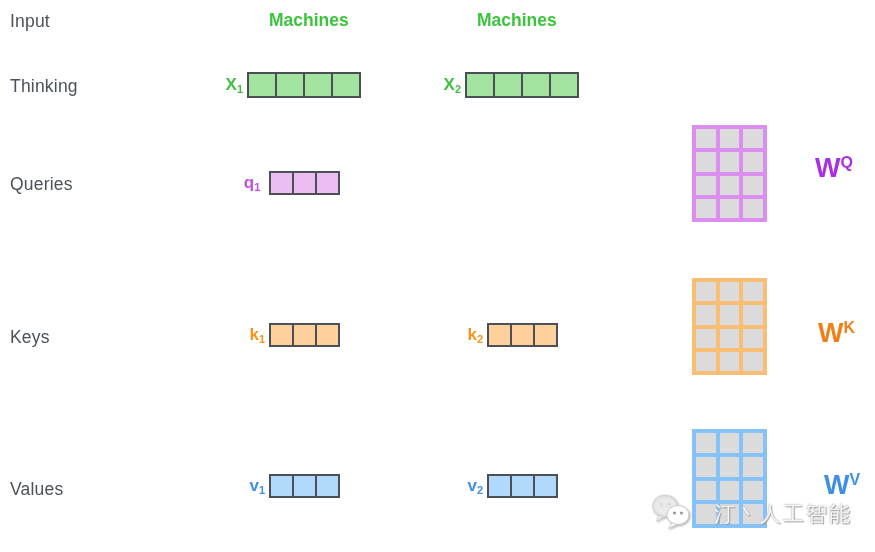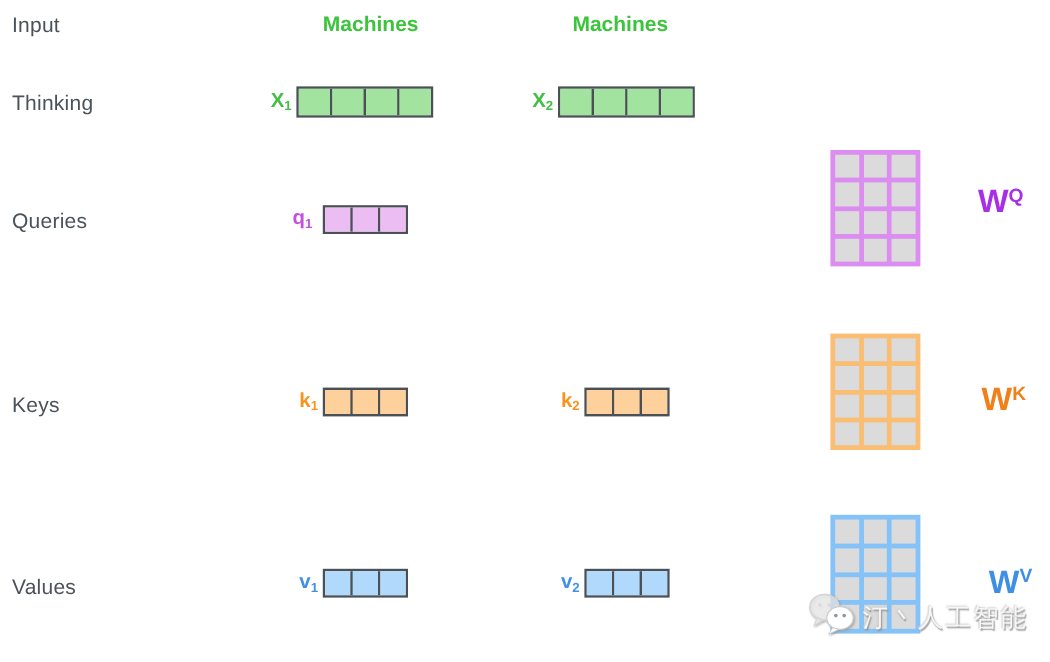--- a/index.html
+++ b/index.html
@@ -39,21 +39,21 @@
   .matrix .mcell{background:var(--matrix-cell,#dbdbdb);}
   .matrix-purple{background:var(--purple-matrix,#dc8ef0);}
   .matrix-orange{background:var(--orange-matrix,#f9be74);}
   .matrix-blue{background:var(--blue-matrix,#85c2f7);}
   .w-label{position:absolute;font-size:27px;font-weight:700;line-height:1;}
   .w-label .sup{font-size:16px;vertical-align:9px;font-weight:700;}
   .w-purple{color:var(--purple-w,#a92fe6);}
   .w-orange{color:var(--orange-w,#f08019);}
   .w-blue{color:var(--blue-w,#3f8fe5);}
   .watermark{
-    position:absolute;left:674px;top:494px;display:flex;align-items:center;z-index:5;
+    position:absolute;left:652px;top:494px;display:flex;align-items:center;z-index:5;gap:17px;
   }
   .watermark-text{
     font-size:21px;letter-spacing:2px;color:#f6f6f6;font-weight:500;white-space:nowrap;
     text-shadow:1px 1px 1px rgba(150,150,150,.9),-1px -1px 1px rgba(210,210,210,.7),0 0 2px rgba(160,160,160,.6);
   }
 </style>
 </head>
 <body>
 
 <div id="stage">

